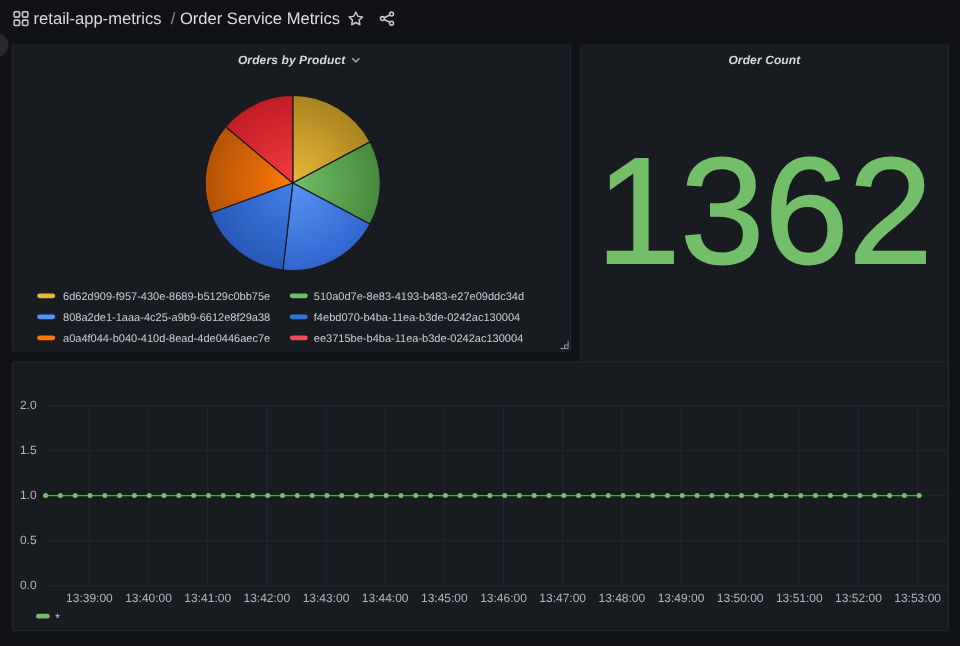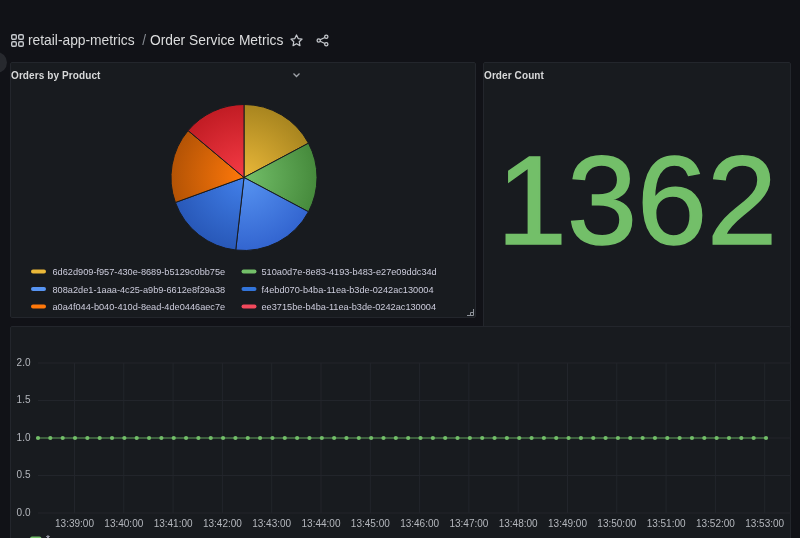--- a/index.html
+++ b/index.html
@@ -1,20 +1,20 @@
 <!DOCTYPE html>
 <html><head>
 <meta charset="utf-8">
 <style>
   * { margin:0; padding:0; box-sizing:border-box; }
   html,body { width:800px; height:538px; background:#111217; overflow:hidden;
     font-family:"Liberation Sans", sans-serif; }
-  body > div { transform: translateZ(0); margin-top: 25px; }
+  body > div { transform: translateZ(0); }
   .panel { position:absolute; background:rgba(24,27,31,0.995); border:1px solid #23262c; border-radius:2px; }
-  .ptitle { position:absolute; left:0; right:0; font-size:10px; font-weight:700; letter-spacing:0.1px; color:#d8d9da; }
+  .ptitle { position:absolute; left:0; right:0; text-align:center; font-size:10px; font-weight:700; letter-spacing:0.1px; color:#d8d9da;font-style:italic; }
 </style>
 </head>
 <body>
 <div style="position:absolute;left:-14px;top:26.5px;width:21px;height:21px;border-radius:50%;background:#27292e;"></div>
 
 <div style="position:absolute;left:0;top:0;width:800px;height:31px;">
   <svg width="13" height="13" style="position:absolute;left:11px;top:9px" viewBox="0 0 13 13">
     <g fill="none" stroke="#c4c7cc" stroke-width="1.4">
       <rect x="0.7" y="0.7" width="4.6" height="4.6" rx="1.2"></rect>
       <rect x="7.7" y="0.7" width="4.6" height="4.6" rx="1.2"></rect>

